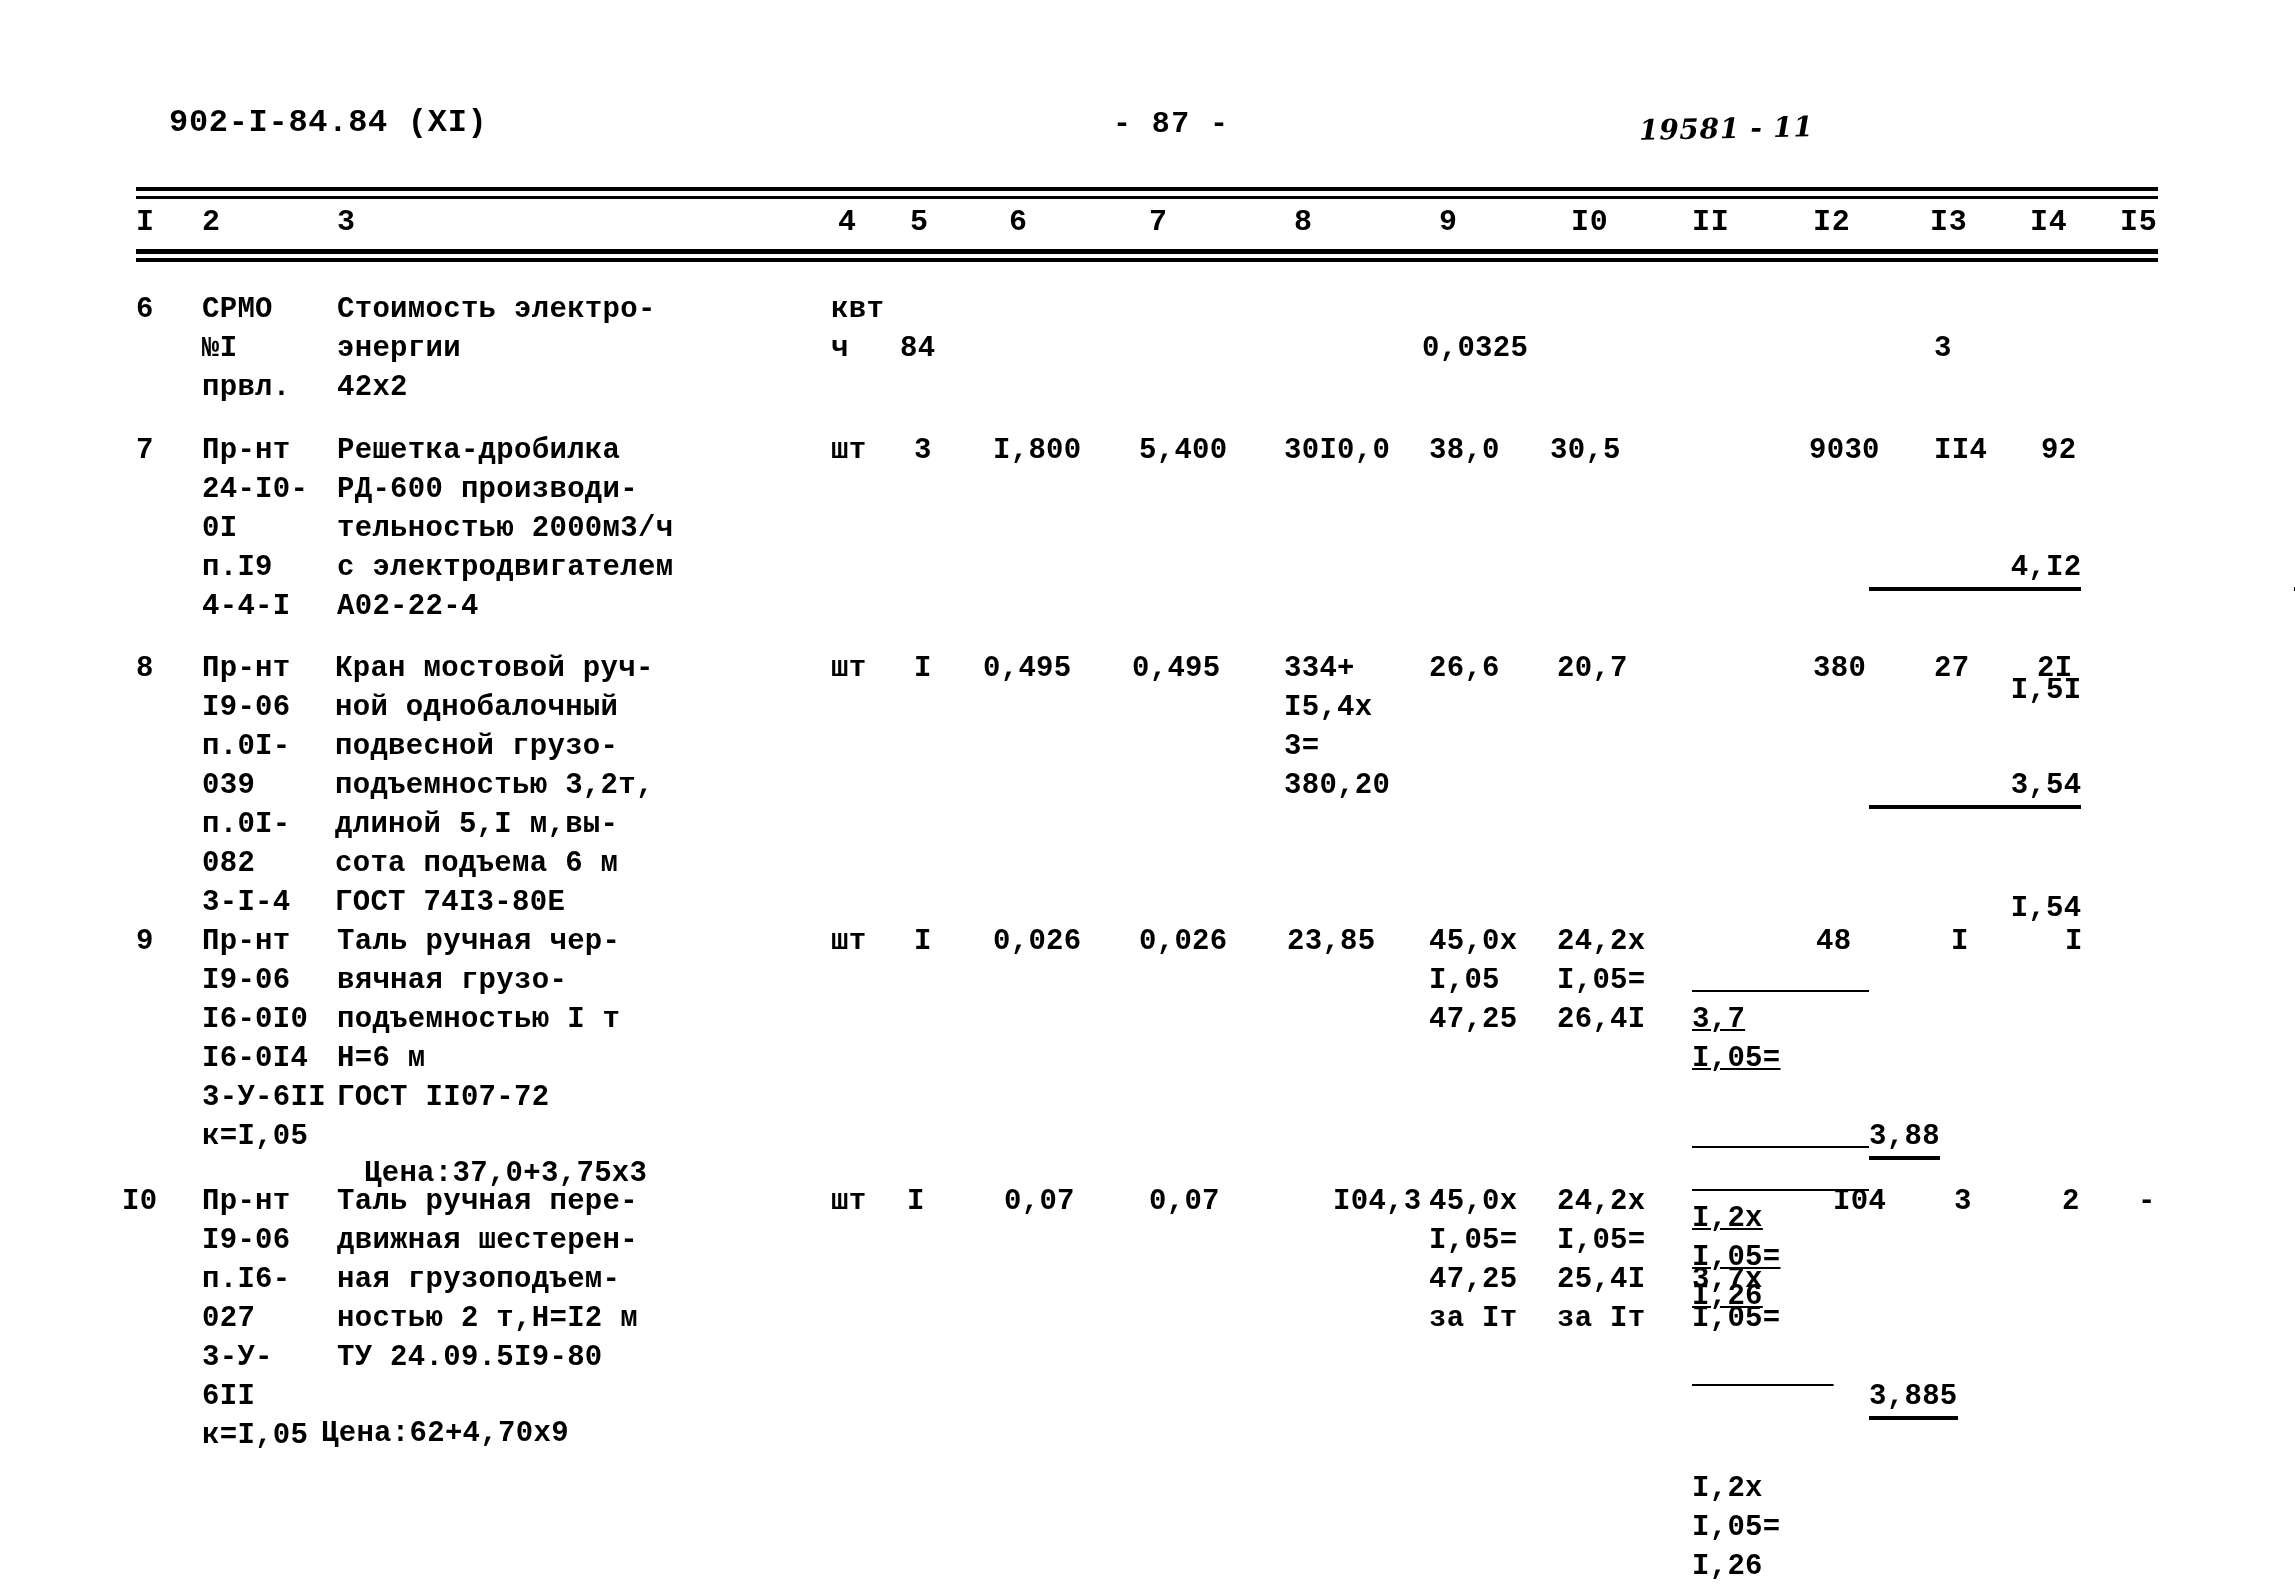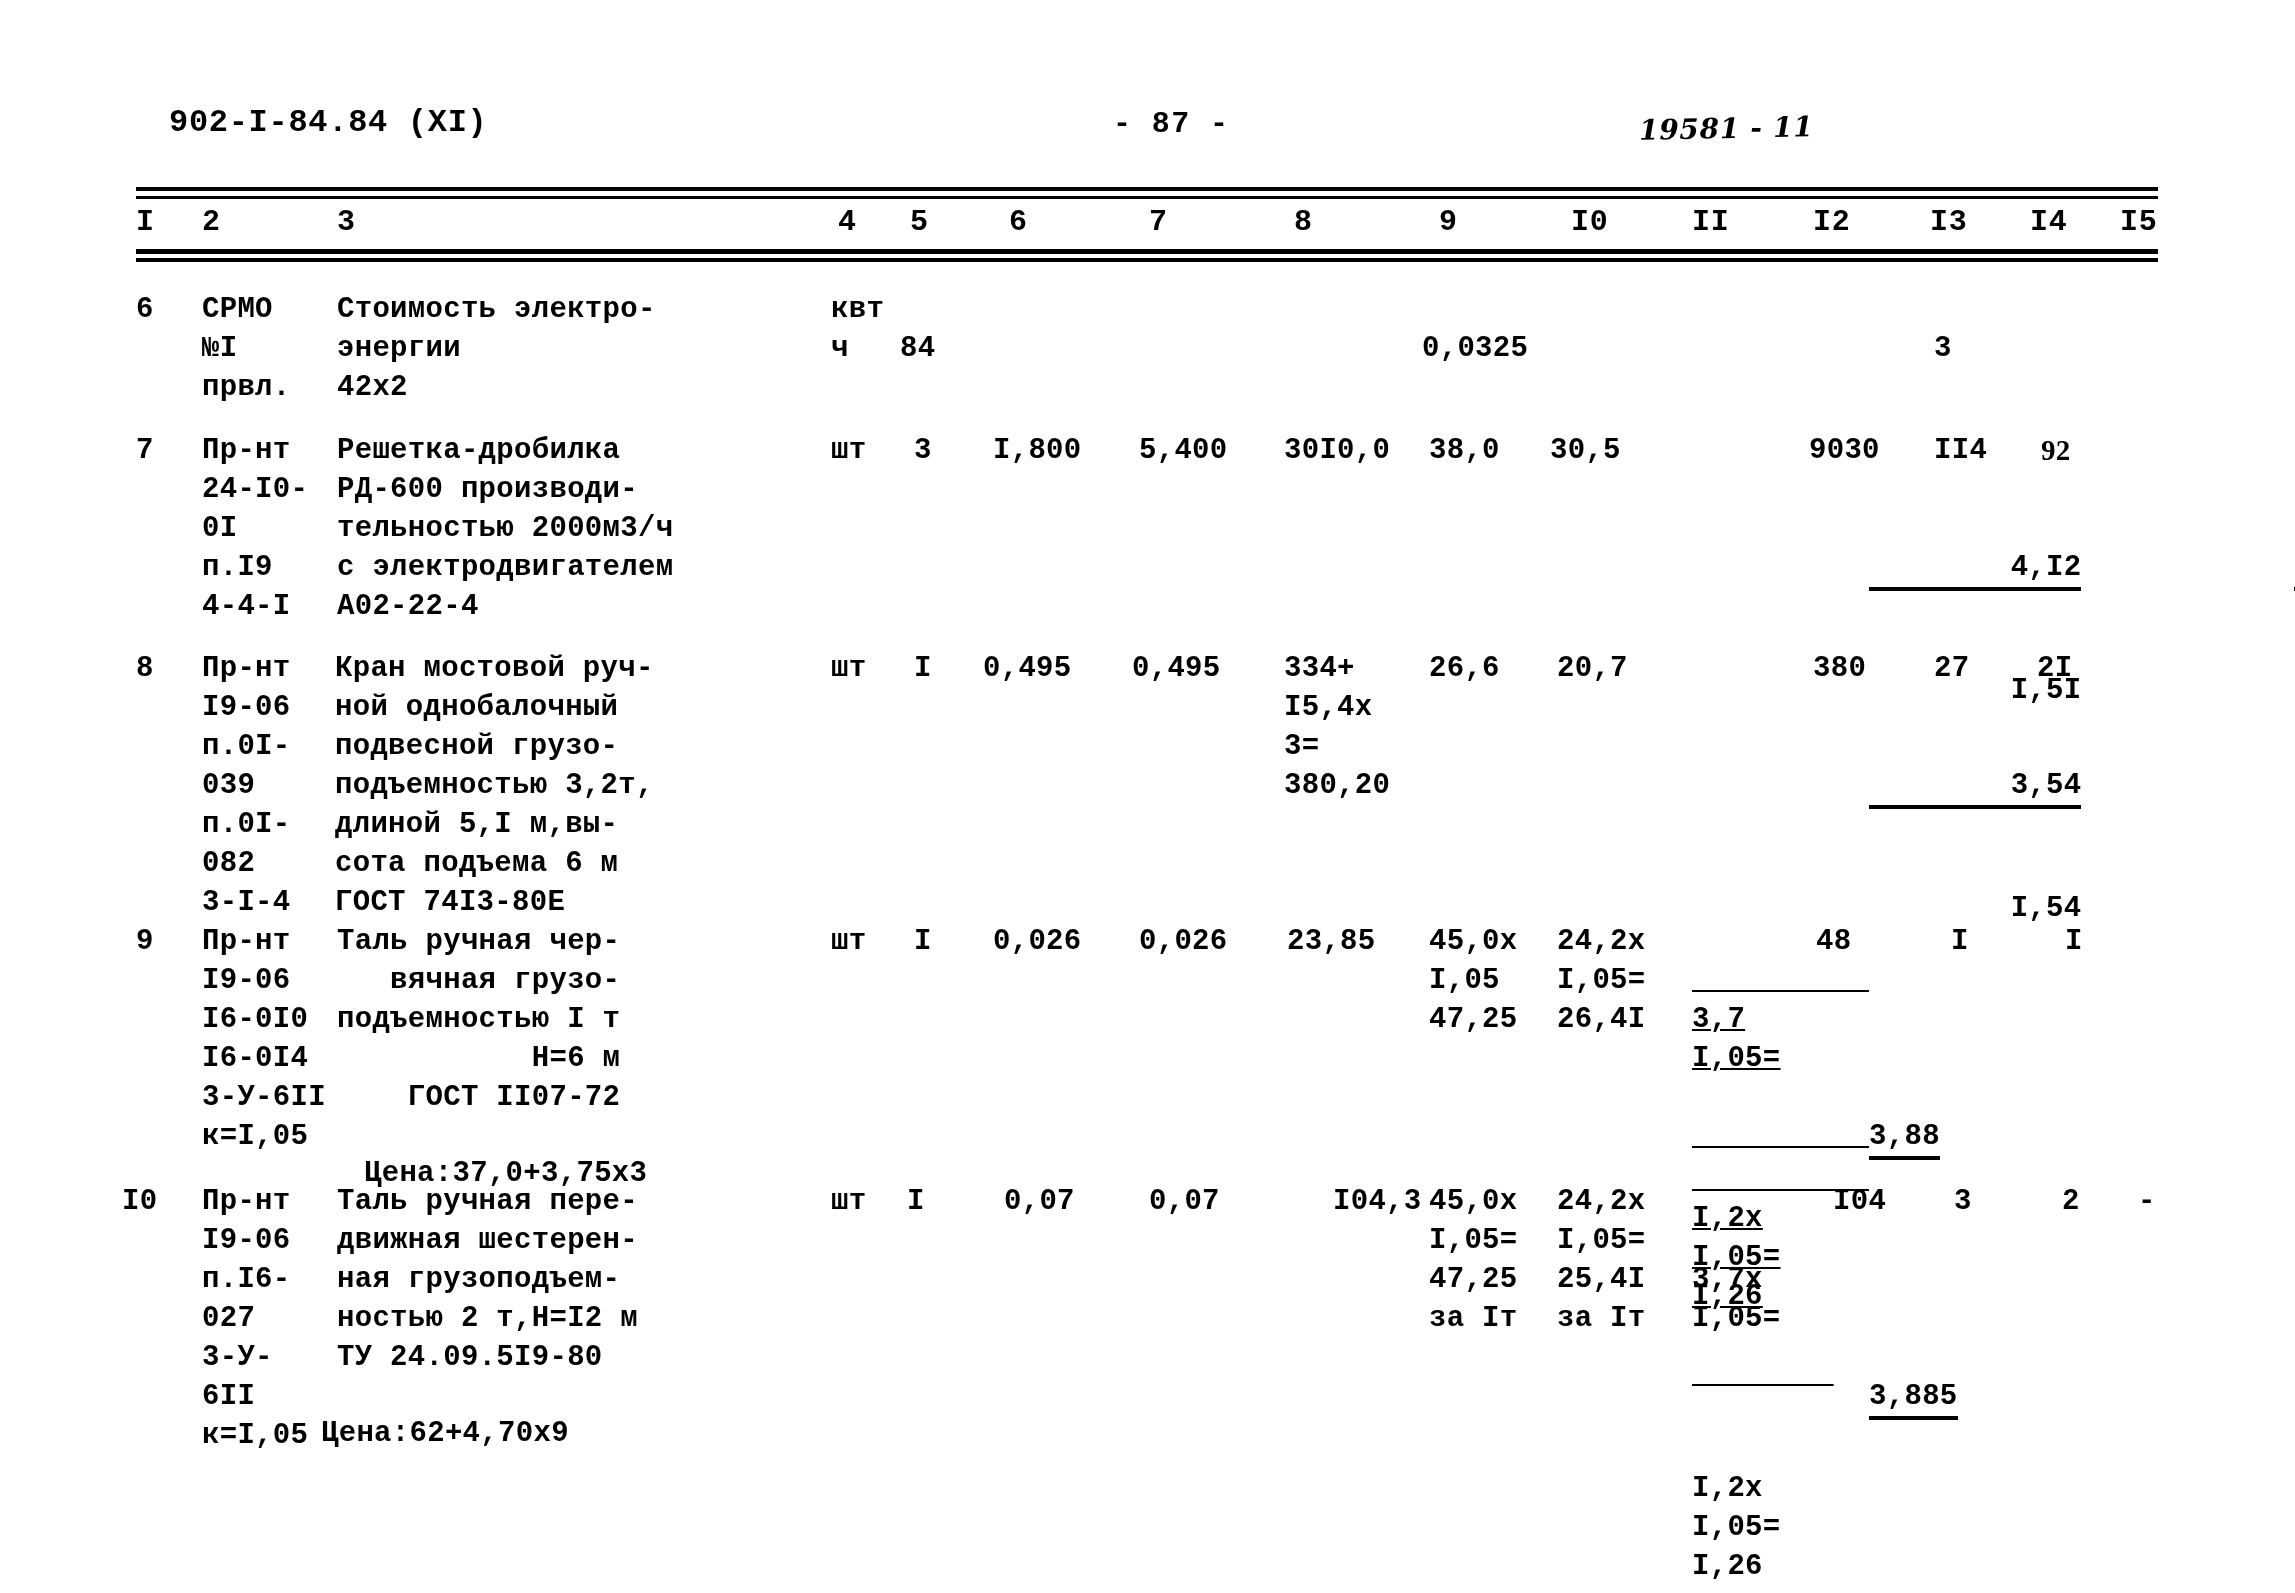--- a/index.html
+++ b/index.html
@@ -203,21 +203,21 @@
         <div class="cell" style="left:1293px;top:0px;">38,0</div>
         <div class="cell" style="left:1414px;top:0px;">30,5</div>
         <div class="cell" style="left:1556px;top:0px;">
           <span class="frac">
             <span class="num">4,I2</span>
             <span class="den">I,5I</span>
           </span>
         </div>
         <div class="cell" style="left:1673px;top:0px;">9030</div>
         <div class="cell" style="left:1798px;top:0px;text-align:right;">II4</div>
-        <div class="cell" style="left:1905px;top:0px;font-family:Liberation Serif, serif;">92</div>
+        <div class="cell" style="left:1905px;top:0px;">92</div>
         <div class="cell" style="left:1981px;top:0px;">
           <span class="frac">
             <span class="num">I2</span>
             <span class="den">5</span>
           </span>
         </div>
       </div>
 
       <div class="row" style="position:absolute; top:387px; left:0; width:100%;">
         <div class="cell" style="left:0px;   top:0px;">8</div>
@@ -260,21 +260,21 @@
       </div>
 
       <div class="row" style="position:absolute; top:660px; left:0; width:100%;">
         <div class="cell" style="left:0px;   top:0px;">9</div>
         <div class="cell" style="left:66px;  top:0px;">Пр-нт
 I9-06
 I6-0I0
 I6-0I4
 3-У-6II
 к=I,05</div>
-        <div class="cell" style="left:201px; top:0px;text-align:right;">Таль ручная чер-
+        <div class="cell" style="left:201px; top:0px;">Таль ручная чер-
 вячная грузо-
 подъемностью I т
 Н=6 м
 ГОСТ II07-72</div>
         <div class="cell" style="left:228px; top:232px;">Цена:37,0+3,75х3</div>
         <div class="cell" style="left:695px;top:0px;">шт</div>
         <div class="cell" style="left:778px;top:0px;">I</div>
         <div class="cell" style="left:857px;top:0px;">0,026</div>
         <div class="cell" style="left:1003px;top:0px;">0,026</div>
         <div class="cell" style="left:1151px;top:0px;">23,85</div>

